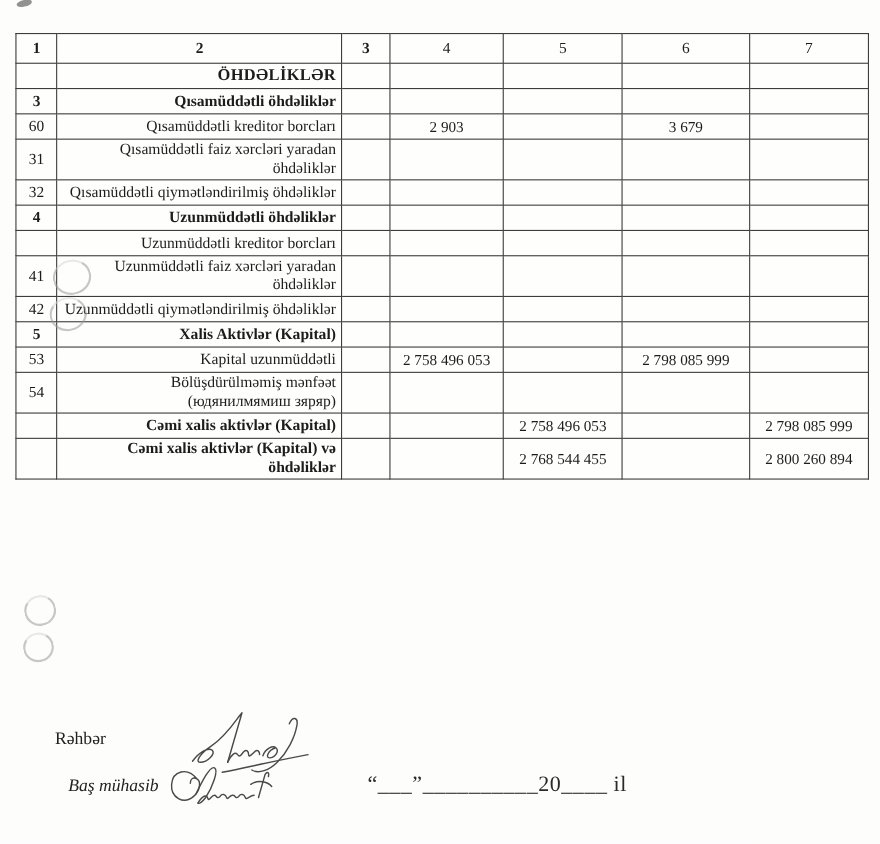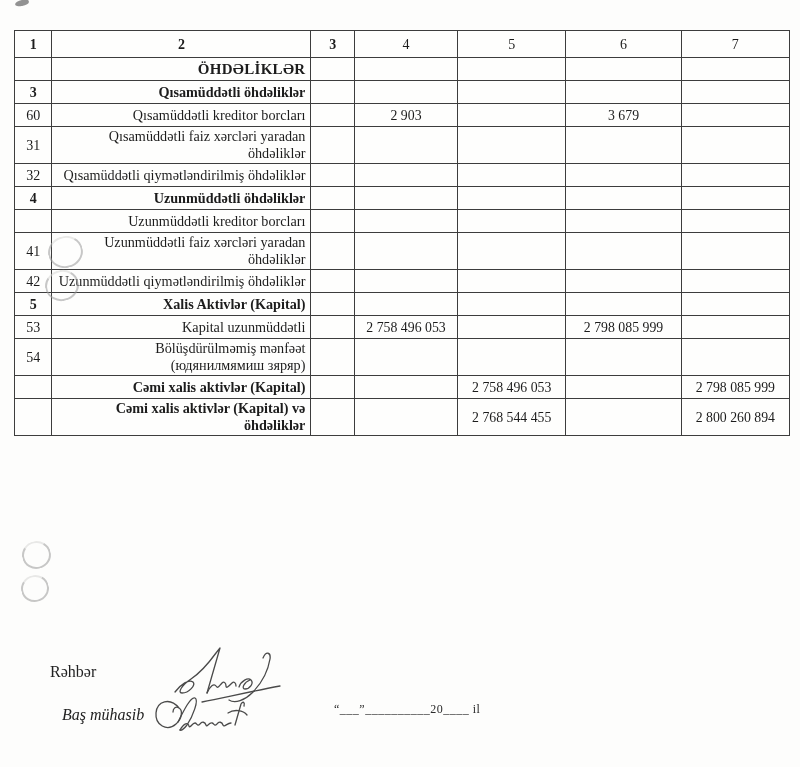--- a/index.html
+++ b/index.html
@@ -49,21 +49,21 @@
     background:#3a3a3a;border-radius:60% 40% 55% 45%;
     transform:rotate(-9deg);opacity:.55;
   }
 
   
   .sig-label{position:absolute;font-size:16px;color:#222;}
   #label-rahbar{left:50px;top:663px;}
   #label-bas{left:62px;top:706px;font-style:italic;}
   .date-line{
     position:absolute;left:334px;top:702px;
-    font-size:12px;color:#2a2a2a;letter-spacing:.5px;white-space:pre;
+    font-size:20px;color:#2a2a2a;letter-spacing:.5px;white-space:pre;
   }
   svg.sig{position:absolute;pointer-events:none;}
   #sig-rahbar{left:168px;top:645px;width:118px;height:62px;}
   #sig-bas{left:148px;top:691px;width:118px;height:54px;}
   svg.sig path{fill:none;stroke:#4a4a4a;stroke-width:1.3;stroke-linecap:round;stroke-linejoin:round;}
 </style>
 </head>
 <body>
 
 <div class="page">

